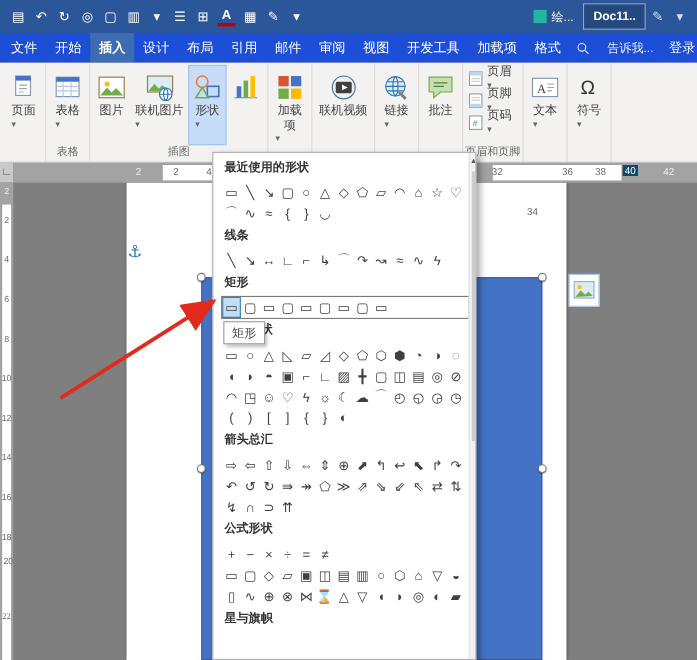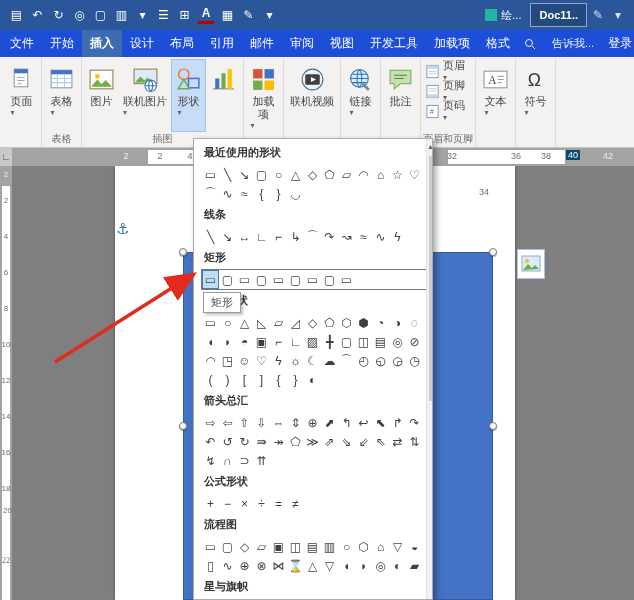--- a/index.html
+++ b/index.html
@@ -553,21 +553,20 @@
         </div>
         <div class="sec-title">公式形状</div>
         <div class="sec-shapes">
           <span class="shape-cell">+</span>
           <span class="shape-cell">−</span>
           <span class="shape-cell">×</span>
           <span class="shape-cell">÷</span>
           <span class="shape-cell">=</span>
           <span class="shape-cell">≠</span>
         </div>
-        <div class="sec-title">流程图</div>
         <div class="sec-shapes">
           <span class="shape-cell">▭</span>
           <span class="shape-cell">▢</span>
           <span class="shape-cell">◇</span>
           <span class="shape-cell">▱</span>
           <span class="shape-cell">▣</span>
           <span class="shape-cell">◫</span>
           <span class="shape-cell">▤</span>
           <span class="shape-cell">▥</span>
           <span class="shape-cell">○</span>

